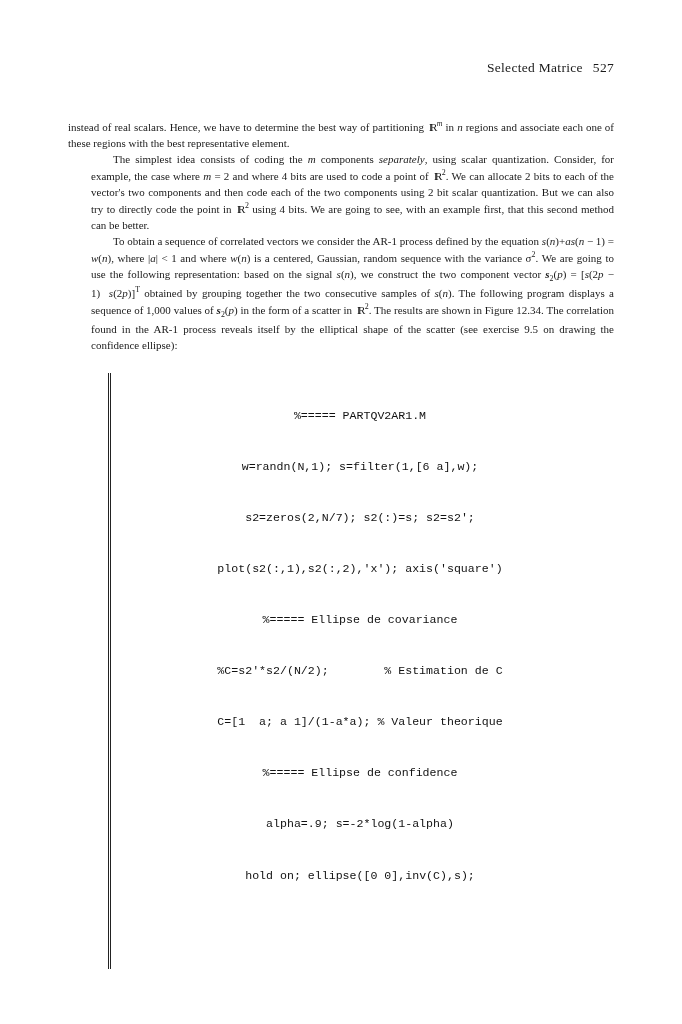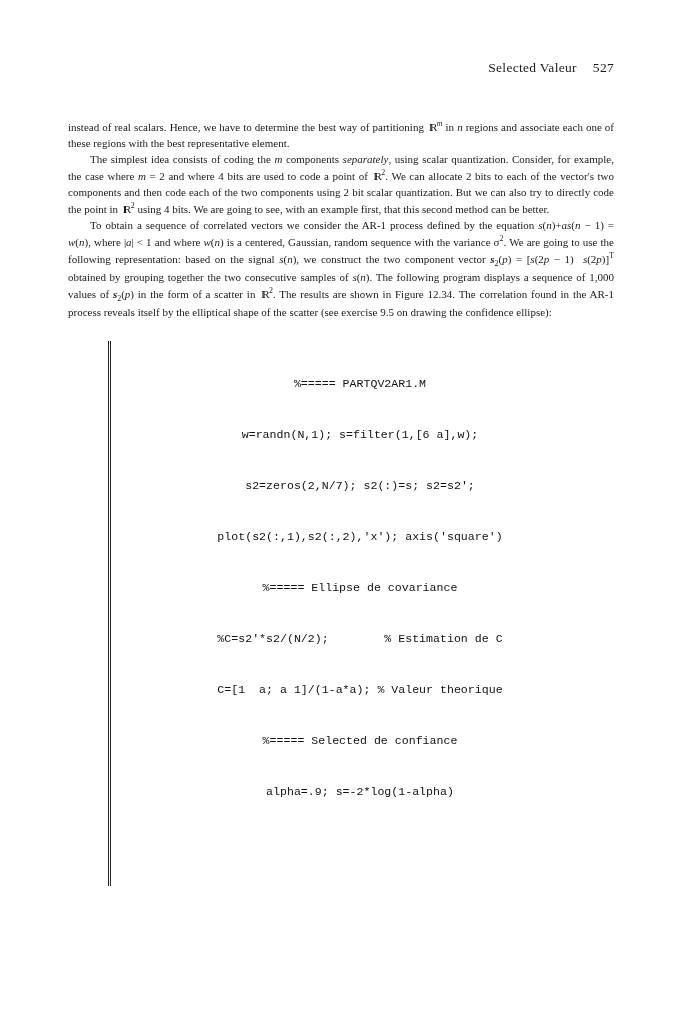--- a/index.html
+++ b/index.html
@@ -24,32 +24,33 @@
     padding: 60px 68px 40px 68px;
   }
   .running-head {
     text-align: right;
     font-size: 13.5px;
     letter-spacing: 0.3px;
     margin: 0 0 42px 0;
     font-family: "Liberation Serif", serif;
   }
   .running-head .folio {
-    margin-left: 16px;
+    margin-left: 10px;
   }
   p.body {
     margin: 0;
     font-size: 11px;
     line-height: 1.46;
     text-align: justify;
     text-justify: inter-word;
     hyphens: none;
   }
   p.indent {
     text-indent: 22px;
+    margin-left: 23px;
   }
   .math {
     font-family: "Liberation Serif", serif;
     font-style: italic;
   }
   .bb {
     font-style: normal;
     position: relative;
     letter-spacing: -0.5px;
   }
@@ -92,35 +93,36 @@
     white-space: pre;
     text-align: center;
   }
 </style>
 </head>
 <body>
 
 <div class="page">
 
   <div class="running-head">
-    <span>Selected Valeur</span><span class="folio">527</span>
+    <span>Selected Matrice</span><span class="folio">527</span>
   </div>
 
   <p class="body" id="para-1">instead of real scalars. Hence, we have to determine the best way of partitioning <span class="bb math">R</span><span class="sup">m</span> in <span class="math">n</span> regions and associate each one of these regions with the best representative element.</p>
   <p class="body indent" id="para-2">The simplest idea consists of coding the <span class="math">m</span> components <span class="italic">separately</span>, using scalar quantization. Consider, for example, the case where <span class="math">m</span> = 2 and where 4 bits are used to code a point of <span class="bb math">R</span><span class="supup">2</span>. We can allocate 2 bits to each of the vector's two components and then code each of the two components using 2 bit scalar quantization. But we can also try to directly code the point in <span class="bb math">R</span><span class="supup">2</span> using 4 bits. We are going to see, with an example first, that this second method can be better.</p>
   <p class="body indent" id="para-3">To obtain a sequence of correlated vectors we consider the AR-1 process defined by the equation <span class="math">s</span>(<span class="math">n</span>)+<span class="math">as</span>(<span class="math">n</span> − 1) = <span class="math">w</span>(<span class="math">n</span>), where |<span class="math">a</span>| &lt; 1 and where <span class="math">w</span>(<span class="math">n</span>) is a centered, Gaussian, random sequence with the variance σ<span class="supup">2</span>. We are going to use the following representation: based on the signal <span class="math">s</span>(<span class="math">n</span>), we construct the two component vector <span class="bold-m">s</span><span class="sub">2</span>(<span class="math">p</span>) = [<span class="math">s</span>(2<span class="math">p</span> − 1)&nbsp;&nbsp;<span class="math">s</span>(2<span class="math">p</span>)]<span class="supup">T</span> obtained by grouping together the two consecutive samples of <span class="math">s</span>(<span class="math">n</span>). The following program displays a sequence of 1,000 values of <span class="bold-m">s</span><span class="sub">2</span>(<span class="math">p</span>) in the form of a scatter in <span class="bb math">R</span><span class="supup">2</span>. The results are shown in Figure 12.34. The correlation found in the AR-1 process reveals itself by the elliptical shape of the scatter (see exercise 9.5 on drawing the confidence ellipse):</p>
 
   <div class="code-block">
     <div class="line">%===== PARTQV2AR1.M</div>
     <div class="line">w=randn(N,1); s=filter(1,[6 a],w);</div>
     <div class="line">s2=zeros(2,N/7); s2(:)=s; s2=s2';</div>
     <div class="line">plot(s2(:,1),s2(:,2),'x'); axis('square')</div>
     <div class="line">%===== Ellipse de covariance</div>
     <div class="line">%C=s2'*s2/(N/2);        % Estimation de C</div>
     <div class="line">C=[1  a; a 1]/(1-a*a); % Valeur theorique</div>
-    <div class="line">%===== Selected de confiance</div>
+    <div class="line">%===== Ellipse de confidence</div>
     <div class="line">alpha=.9; s=-2*log(1-alpha)</div>
+    <div class="line">hold on; ellipse([0 0],inv(C),s);</div>
     
     
     
   </div>
 
 </div>
 
 </body></html>

